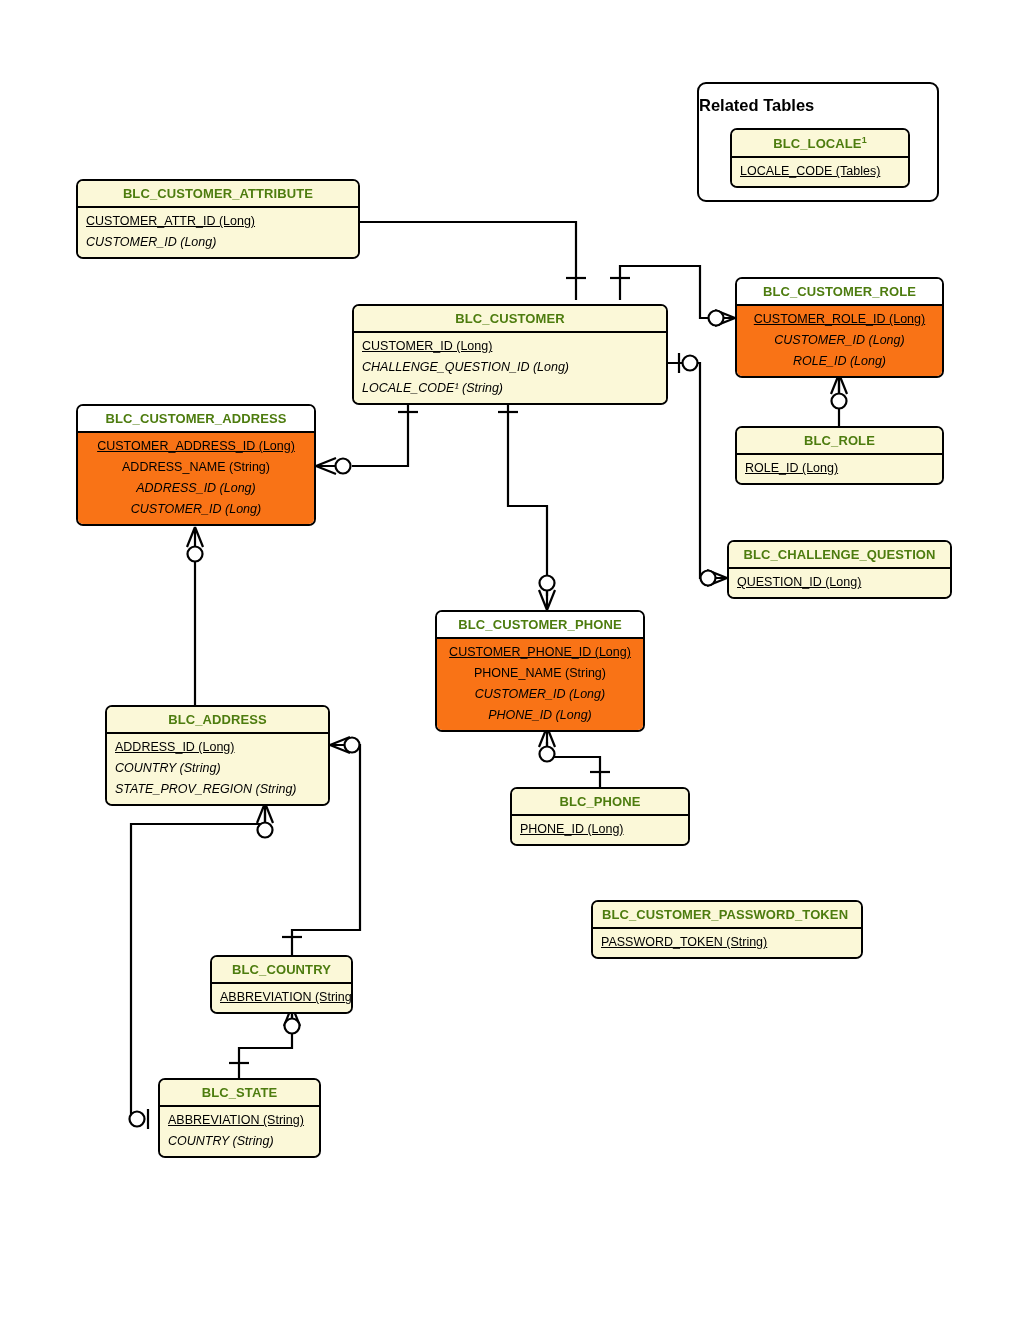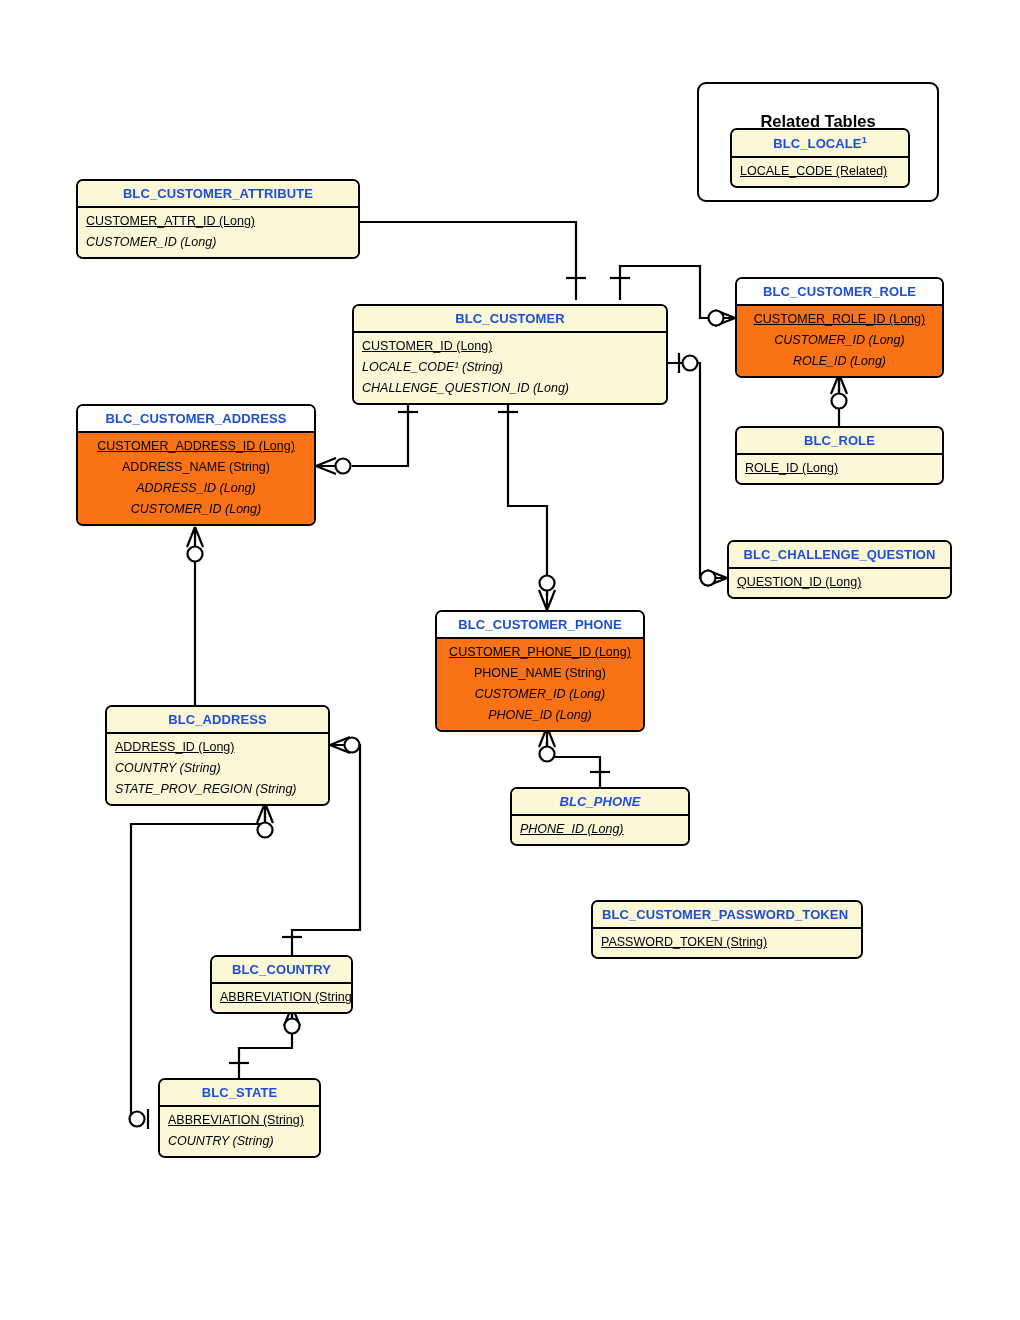--- a/index.html
+++ b/index.html
@@ -28,21 +28,21 @@
     box-sizing: border-box;
     border: 2px solid #000000;
     border-radius: 7px;
     background: #fbf8d8;
     overflow: hidden;
     z-index: 5;
   }
   .entity .ehead {
     font-size: 13px;
     font-weight: bold;
-    color: #1d4ed8;
+    color: #4d7c0f;
     text-align: center;
     padding: 5px 8px 5px 8px;
     letter-spacing: 0.1px;
     border-bottom: 2px solid #000000;
     background: #fbf8d8;
     white-space: nowrap;
   }
   .entity .ebody {
     padding: 3px 0 4px 0;
     background: #fbf8d8;
@@ -67,23 +67,23 @@
     position: absolute;
     box-sizing: border-box;
     border: 2px solid #000000;
     border-radius: 9px;
     background: #ffffff;
     z-index: 4;
   }
   .groupbox .gtitle {
     font-size: 16.5px;
     font-weight: bold;
-    text-align: center;
+    text-align: left;
     color: #000000;
-    padding-top: 28px;
+    padding-top: 12px;
   }
   .sup { font-size: 9px; vertical-align: super; }
 </style>
 </head>
 <body>
 
 <div id="canvas">
 
   <svg id="wires" viewBox="0 0 1020 1320" xmlns="http://www.w3.org/2000/svg">
     <g fill="none" stroke="#000000" stroke-width="2.2" stroke-linecap="butt" stroke-linejoin="miter">
@@ -148,39 +148,39 @@
       <circle cx="292" cy="1026" r="7.5" fill="#ffffff"></circle>
 
     </g>
   </svg>
 
   <div class="groupbox" style="left:697px; top:82px; width:242px; height:120px;">
     <div class="gtitle">Related Tables</div>
     <div class="entity" style="left:31px; top:44px; width:180px; position:absolute;">
       <div class="ehead"><span>BLC_LOCALE</span><span class="sup">1</span></div>
       <div class="ebody">
-        <div class="attr pk">LOCALE_CODE (Related)</div>
+        <div class="attr pk">LOCALE_CODE (Tables)</div>
       </div>
     </div>
   </div>
 
   <div class="entity" style="left:76px; top:179px; width:284px;">
     <div class="ehead">BLC_CUSTOMER_ATTRIBUTE</div>
     <div class="ebody">
       <div class="attr pk">CUSTOMER_ATTR_ID (Long)</div>
       <div class="attr fk">CUSTOMER_ID (Long)</div>
     </div>
   </div>
 
   <div class="entity" style="left:352px; top:304px; width:316px;">
     <div class="ehead">BLC_CUSTOMER</div>
     <div class="ebody">
       <div class="attr pk">CUSTOMER_ID (Long)</div>
+      <div class="attr fk">CHALLENGE_QUESTION_ID (Long)</div>
       <div class="attr fk">LOCALE_CODE¹ (String)</div>
-      <div class="attr fk">CHALLENGE_QUESTION_ID (Long)</div>
     </div>
   </div>
 
   <div class="entity assoc" style="left:735px; top:277px; width:209px;">
     <div class="ehead">BLC_CUSTOMER_ROLE</div>
     <div class="ebody">
       <div class="attr pk">CUSTOMER_ROLE_ID (Long)</div>
       <div class="attr fk">CUSTOMER_ID (Long)</div>
       <div class="attr fk">ROLE_ID (Long)</div>
     </div>
@@ -222,21 +222,21 @@
 
   <div class="entity" style="left:105px; top:705px; width:225px;">
     <div class="ehead">BLC_ADDRESS</div>
     <div class="ebody">
       <div class="attr pk">ADDRESS_ID (Long)</div>
       <div class="attr fk">COUNTRY (String)</div>
       <div class="attr fk">STATE_PROV_REGION (String)</div>
     </div>
   </div>
 
-  <div class="entity" style="left:510px; top:787px; width:180px;font-style:italic;">
+  <div class="entity" style="left:510px; top:787px; width:180px;">
     <div class="ehead">BLC_PHONE</div>
     <div class="ebody">
       <div class="attr pk">PHONE_ID (Long)</div>
     </div>
   </div>
 
   <div class="entity lefttitle" style="left:591px; top:900px; width:272px;">
     <div class="ehead">BLC_CUSTOMER_PASSWORD_TOKEN</div>
     <div class="ebody">
       <div class="attr pk">PASSWORD_TOKEN (String)</div>

